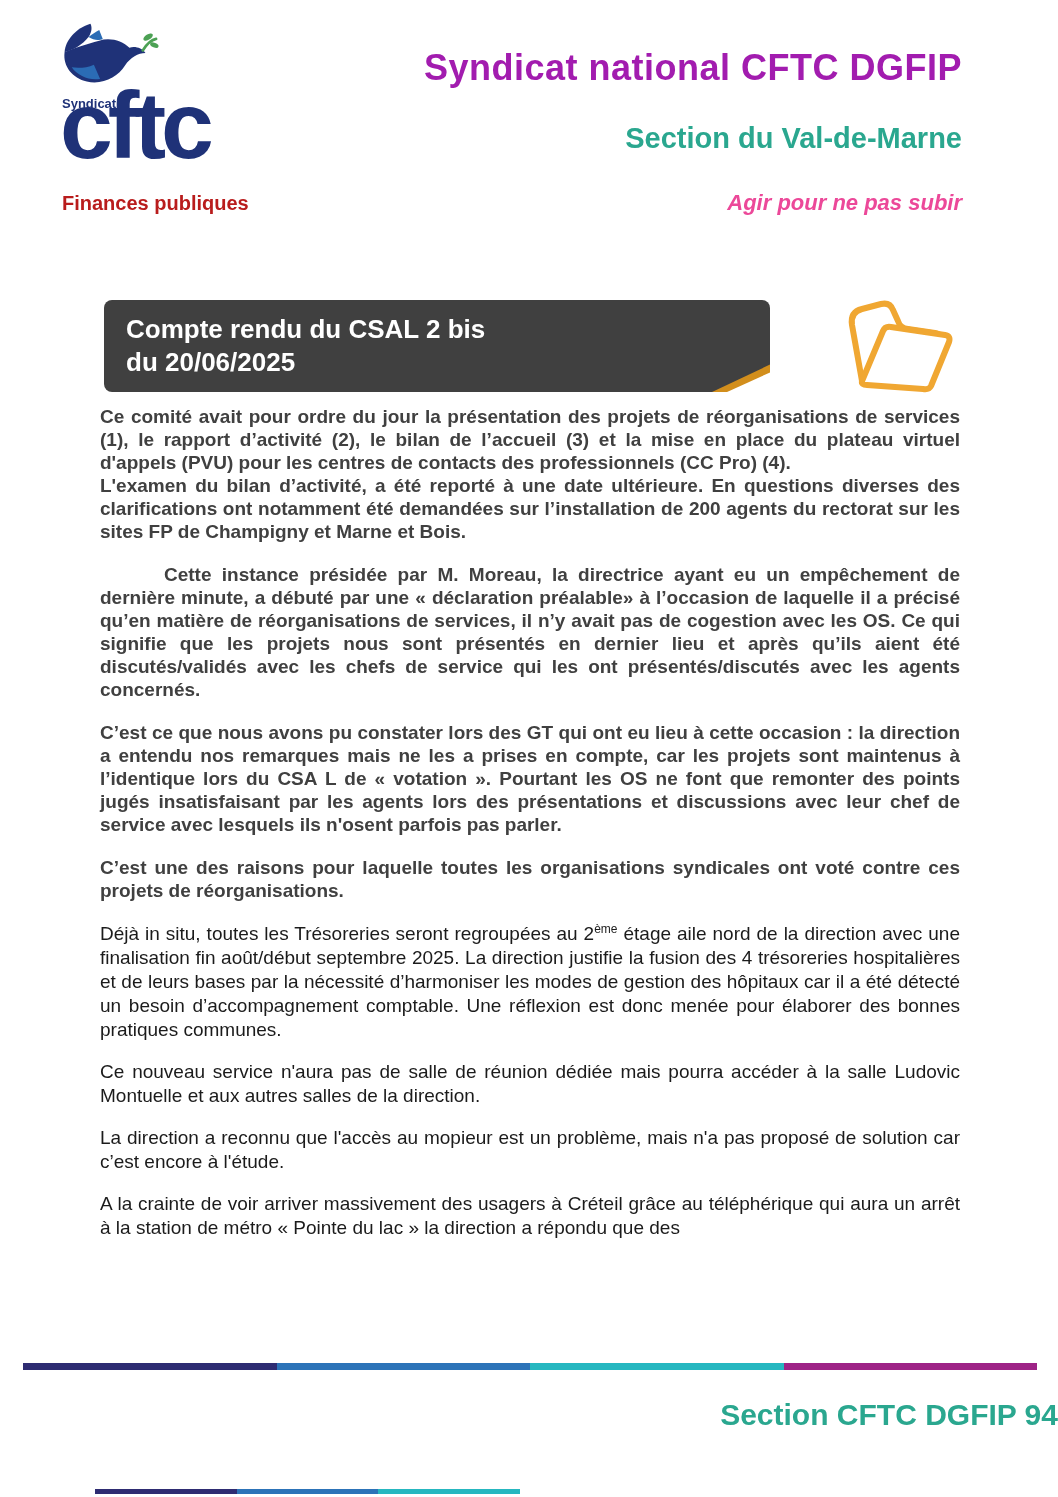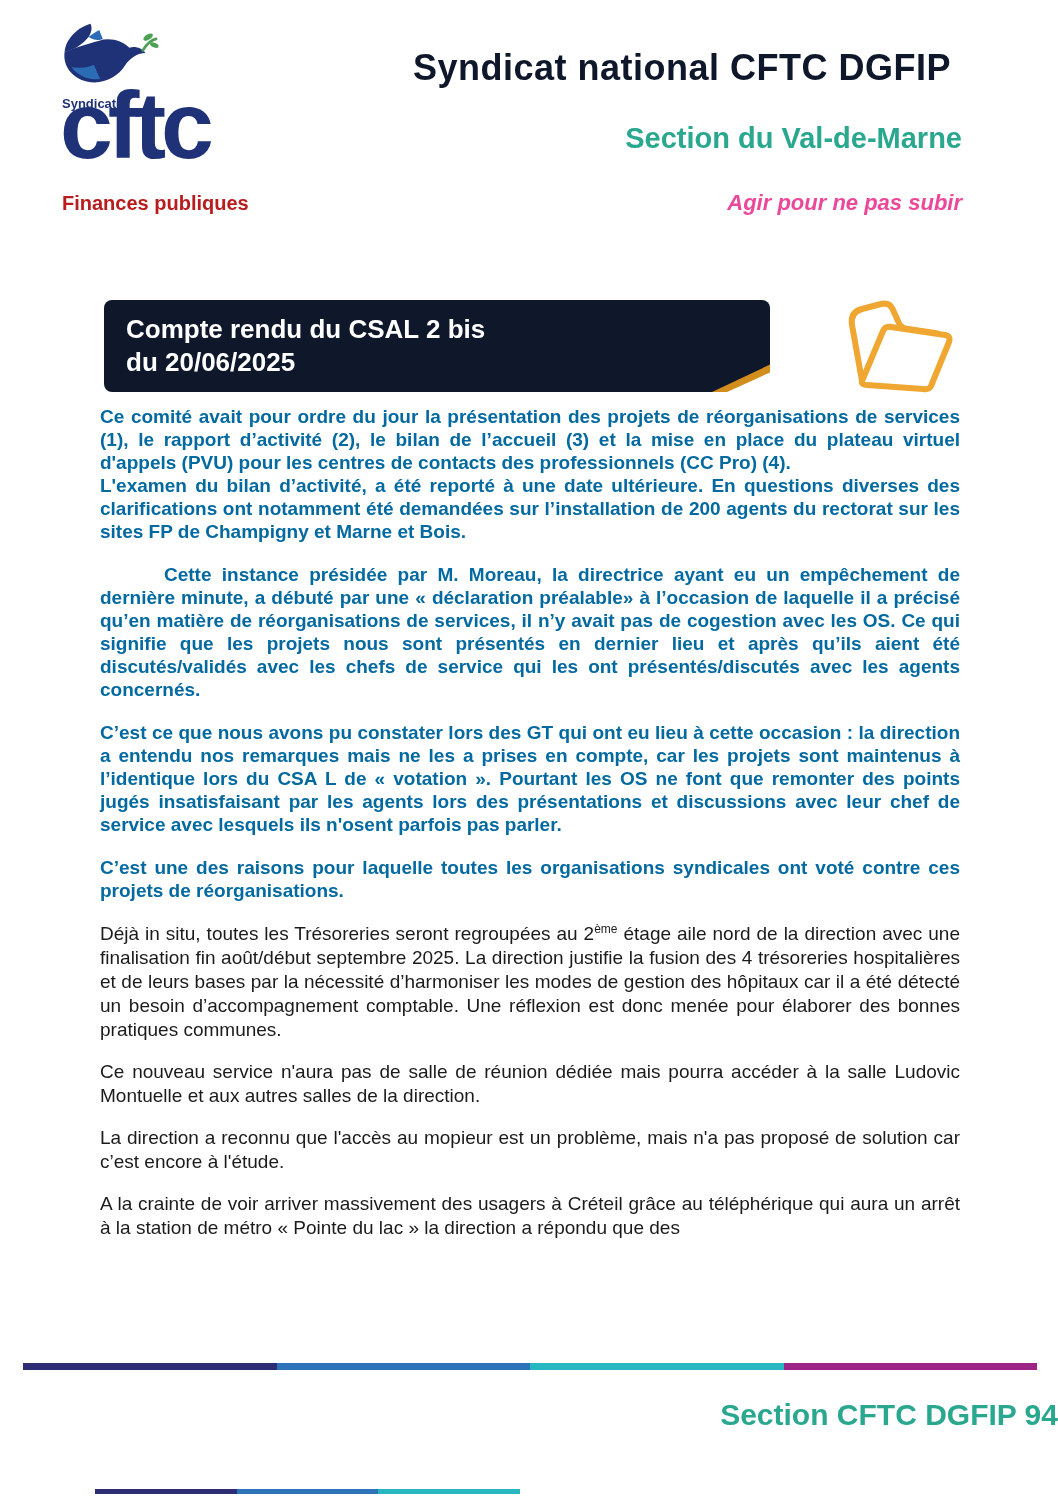--- a/index.html
+++ b/index.html
@@ -10,38 +10,38 @@
     overflow:hidden;
     font-family:"Liberation Sans", sans-serif;
   }
   
   .logo{position:absolute;left:58px;top:20px;width:215px;height:210px;}
   .logo-bird{position:absolute;left:0;top:2px;width:102px;height:80px;}
   .logo-syndicat{position:absolute;left:4px;top:76px;font-size:13px;font-weight:bold;color:#1F3278;}
   .logo-cftc{position:absolute;left:2px;top:58px;font-size:95px;font-weight:800;color:#1F3278;letter-spacing:-5px;line-height:1;}
   .logo-finances{position:absolute;left:4px;top:172px;font-size:20px;font-weight:bold;color:#b91c1c;white-space:nowrap;}
   
-  .hdr-title{position:absolute;left:349px;top:47px;width:602px;text-align:right;
-    font-size:36px;font-weight:bold;color:#0f172a;letter-spacing:.5px;white-space:nowrap;}
+  .hdr-title{position:absolute;left:360px;top:47px;width:602px;text-align:right;
+    font-size:36px;font-weight:bold;color:#a21caf;letter-spacing:.5px;white-space:nowrap;}
   .hdr-subtitle{position:absolute;left:360px;top:122px;width:602px;text-align:right;
     font-size:29px;font-weight:bold;color:#2AA78F;white-space:nowrap;}
   .hdr-motto{position:absolute;left:360px;top:190px;width:602px;text-align:right;
     font-size:22px;font-weight:bold;font-style:italic;color:#ec4899;white-space:nowrap;}
   
   .banner{position:absolute;left:104px;top:300px;width:666px;height:92px;
-    background:#0f172a;border-radius:8px;color:#ffffff;}
+    background:#404040;border-radius:8px;color:#ffffff;}
   .banner-text{padding:13px 0 0 22px;font-size:26px;font-weight:bold;line-height:33px;}
   .banner-cut{position:absolute;right:-1px;bottom:-1px;width:58px;height:28px;background:#ffffff;
     clip-path:polygon(0 100%,100% 0,100% 100%);}
   .banner-fold{position:absolute;right:0;bottom:0;width:58px;height:28px;background:#D28E1C;
     clip-path:polygon(0 100%,100% 2%,100% 30%,26% 100%);}
   .folder{position:absolute;left:845px;top:290px;width:120px;height:105px;}
   
   .main{position:absolute;left:100px;top:405px;width:860px;}
-  .p-blue{margin:0 0 20px;color:#0369a1;font-weight:bold;font-size:19px;line-height:23px;
+  .p-blue{margin:0 0 20px;color:#404040;font-weight:bold;font-size:19px;line-height:23px;
     text-align:justify;}
   .pre{white-space:pre-line;}
   .indent{text-indent:64px;}
   .h-teal{margin:26px 0 14px;color:#2AA78F;font-weight:bold;font-size:25px;line-height:30px;}
   .p-black{margin:0 0 18px;color:#1b1b1b;font-size:19px;line-height:24px;text-align:justify;}
   .p-black sup{font-size:12px;line-height:0;margin-top:12px;}
   
   .footer-bar{position:absolute;left:23px;top:1363px;width:1014px;height:7px;display:flex;}
   .footer-bar .seg{flex:1 1 0;}
   .footer-title{position:absolute;left:0;top:1398px;width:1058px;text-align:right;

